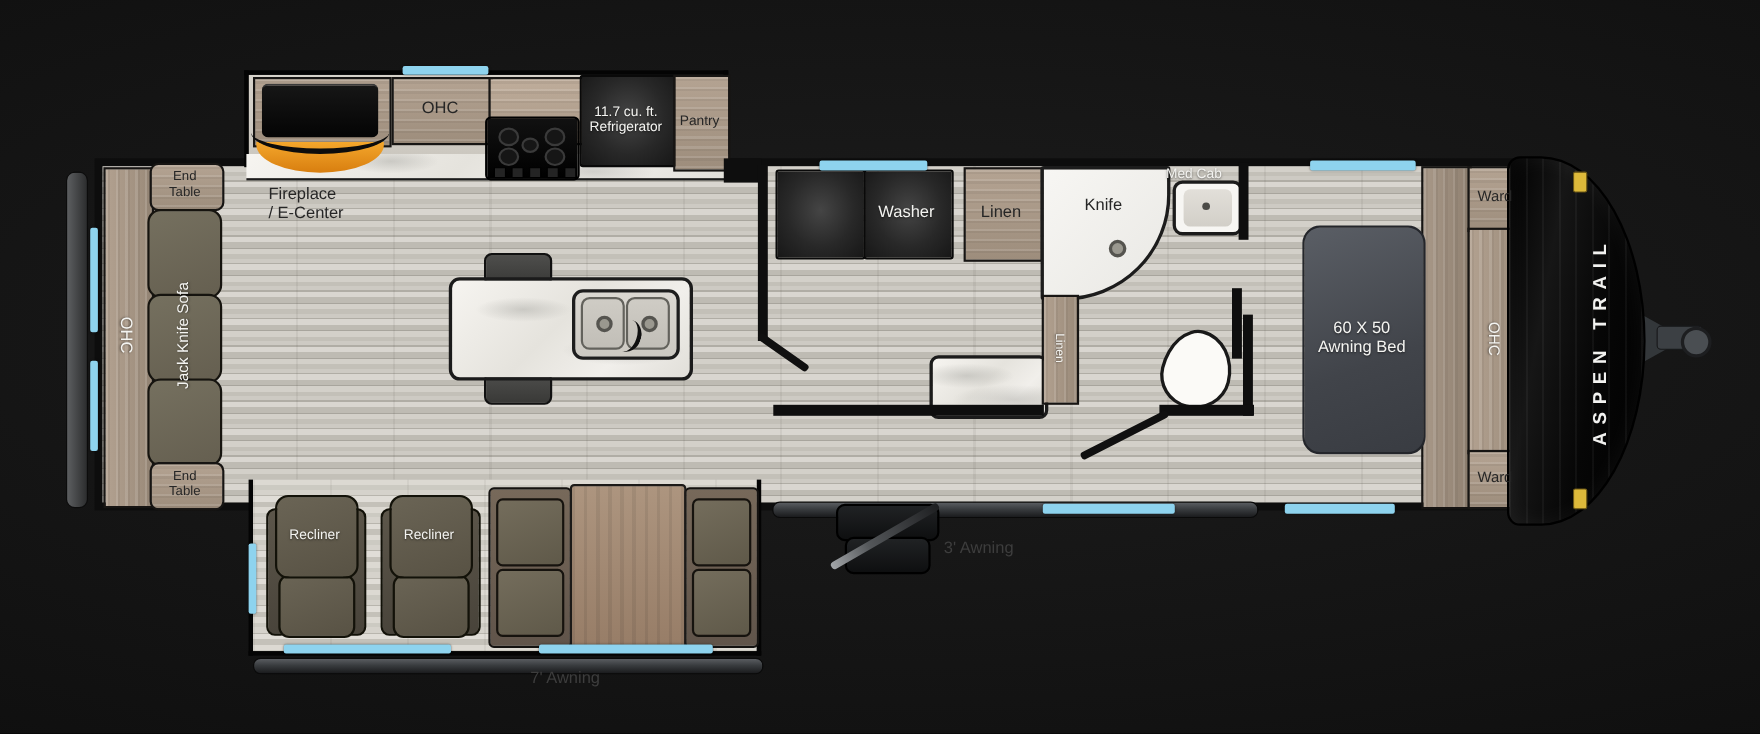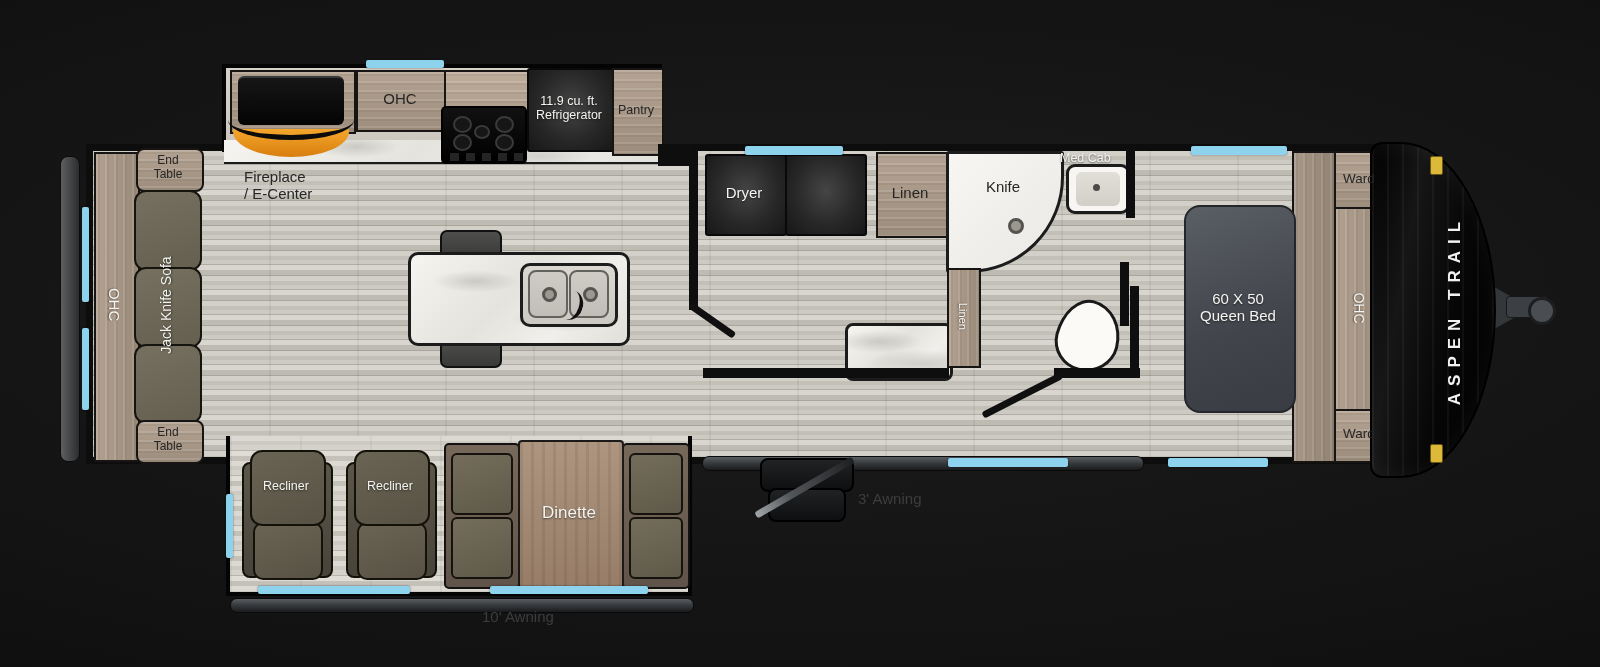--- a/index.html
+++ b/index.html
@@ -135,21 +135,21 @@
     <div class="burner" style="left:31px;top:17px;width:12px;height:10px;"></div>
     <div class="knob" style="left:6px;top:44px;"></div>
     <div class="knob" style="left:22px;top:44px;"></div>
     <div class="knob" style="left:38px;top:44px;"></div>
     <div class="knob" style="left:54px;top:44px;"></div>
     <div class="knob" style="left:70px;top:44px;"></div>
   </div>
 
   <div class="abs appl" style="left:527px;top:68px;width:84px;height:80px;z-index:3;"></div>
   <div class="abs cen lbl light" style="left:527px;top:68px;width:84px;height:80px;font-size:12.5px;flex-direction:column;z-index:6;">
-    <span>11.9 cu. ft.</span>
+    <span>11.7 cu. ft.</span>
       <span>Refrigerator</span>
     </div>
 
   <div class="abs wood" style="left:612px;top:68px;width:48px;height:84px;z-index:3;"></div>
   <div class="abs cen lbl" style="left:612px;top:68px;width:48px;height:84px;font-size:12.5px;z-index:6;">
     <span>Pantry</span>
     </div>
 
   <div class="abs wall" style="left:658px;top:144px;width:34px;height:22px;z-index:5;"></div>
 
@@ -192,24 +192,24 @@
     <div class="basin abs" style="left:46px;top:4px;width:36px;height:44px;">
       <div class="drain abs" style="left:12px;top:15px;width:9px;height:9px;"></div>
       </div>
     <div class="abs" style="left:34px;top:24px;width:22px;height:30px;border-right:4px solid #101010;border-radius:50%;transform:rotate(18deg);"></div>
   </div>
 
   <div class="abs wall" style="left:689px;top:150px;width:9px;height:160px;z-index:5;"></div>
   <div class="abs door" style="left:692px;top:302px;width:54px;height:7px;transform:rotate(35deg);transform-origin:left top;z-index:5;"></div>
 
   <div class="abs appl" style="left:705px;top:154px;width:78px;height:78px;z-index:3;"></div>
-  <div class="abs cen lbl light" style="left:705px;top:154px;width:78px;height:78px;z-index:6;">
-    <span>Dryer</span>
-    </div>
   <div class="abs appl" style="left:785px;top:154px;width:78px;height:78px;z-index:3;"></div>
+  <div class="abs cen lbl light" style="left:785px;top:154px;width:78px;height:78px;z-index:6;">
+    <span>Washer</span>
+    </div>
   <div class="abs wood" style="left:876px;top:152px;width:68px;height:82px;z-index:3;"></div>
   <div class="abs cen lbl" style="left:876px;top:152px;width:68px;height:82px;z-index:6;">
     <span>Linen</span>
     </div>
   <div class="abs win" style="left:745px;top:146px;width:98px;height:9px;z-index:8;"></div>
 
   <div class="abs shower" style="left:946px;top:151px;width:112px;height:116px;z-index:3;"></div>
   <div class="abs lbl" style="left:958px;top:178px;width:90px;text-align:center;z-index:6;">
     <span>Knife</span></div>
   <div class="abs drain" style="left:1008px;top:218px;width:10px;height:10px;z-index:4;"></div>
@@ -231,21 +231,21 @@
   <div class="abs wall" style="left:703px;top:368px;width:246px;height:10px;z-index:5;"></div>
   <div class="abs marble" style="left:845px;top:323px;width:102px;height:52px;border-radius:8px;z-index:4;"></div>
   <div class="abs wood-v" style="left:947px;top:268px;width:30px;height:96px;z-index:4;"></div>
   <div class="abs vbox r90 lbl light" style="left:947px;top:268px;width:30px;height:96px;font-size:11px;z-index:6;">
     <span>Linen</span>
     </div>
 
   <div class="abs bed" style="left:1184px;top:205px;width:108px;height:204px;z-index:3;"></div>
   <div class="abs cen lbl light" style="left:1184px;top:205px;width:108px;height:204px;flex-direction:column;font-size:15px;z-index:6;">
     <span>60 X 50</span>
-      <span>Queen Bed</span>
+      <span>Awning Bed</span>
     </div>
   <div class="abs wood-v" style="left:1292px;top:151px;width:42px;height:308px;filter:brightness(.94);z-index:2;"></div>
 
   <div class="abs wood" style="left:1334px;top:151px;width:50px;height:56px;z-index:3;"></div>
   <div class="abs cen lbl" style="left:1334px;top:151px;width:50px;height:56px;font-size:13.5px;z-index:6;">
     <span>Ward</span>
     </div>
   <div class="abs wood-v" style="left:1334px;top:207px;width:50px;height:202px;z-index:3;"></div>
   <div class="abs vbox r90 lbl light" style="left:1334px;top:207px;width:50px;height:202px;font-size:14px;z-index:6;">
     <span>OHC</span>
@@ -300,24 +300,21 @@
 
   <div class="abs bench" style="left:444px;top:443px;width:72px;height:142px;z-index:3;">
     <div class="pad" style="top:8px;height:58px;"></div>
     <div class="pad" style="top:72px;height:58px;"></div>
   </div>
   <div class="abs bench" style="left:622px;top:443px;width:64px;height:142px;z-index:3;">
     <div class="pad" style="top:8px;height:58px;"></div>
     <div class="pad" style="top:72px;height:58px;"></div>
   </div>
   <div class="abs table-wood" style="left:518px;top:440px;width:102px;height:146px;z-index:4;"></div>
-  <div class="abs cen lbl light" style="left:518px;top:440px;width:102px;height:146px;font-size:17px;z-index:6;">
-    <span>Dinette</span>
-    </div>
 
   <div class="abs win" style="left:258px;top:586px;width:152px;height:8px;z-index:8;"></div>
   <div class="abs win" style="left:490px;top:586px;width:158px;height:8px;z-index:8;"></div>
 
   <div class="abs rail" style="left:230px;top:598px;width:462px;height:13px;z-index:2;"></div>
   <div class="abs lbl dim" style="left:482px;top:608px;z-index:6;">
-    <span>10' Awning</span></div>
+    <span>7' Awning</span></div>
 
 </div>
 
 </body></html>

